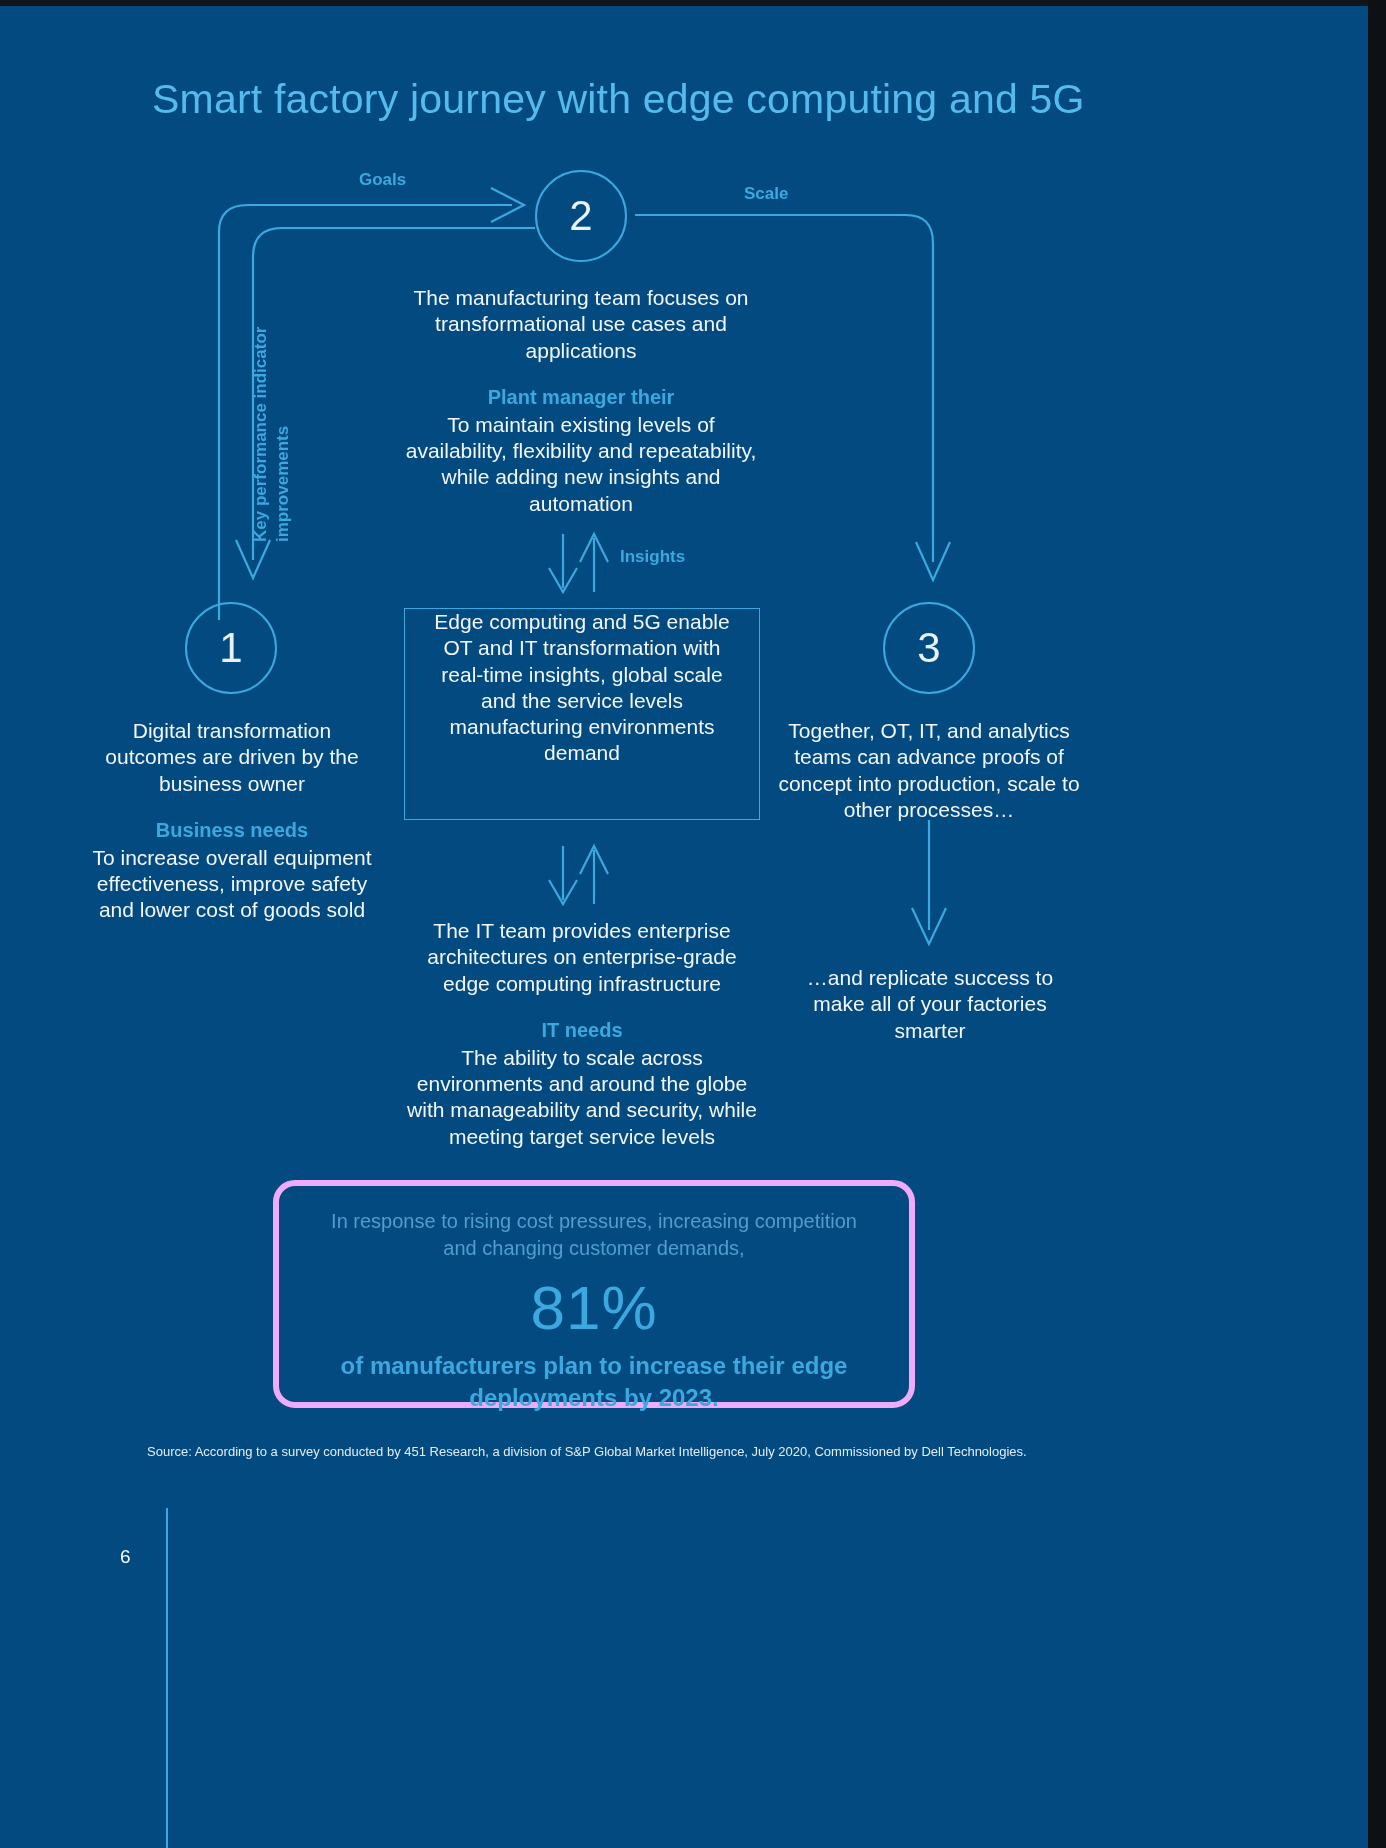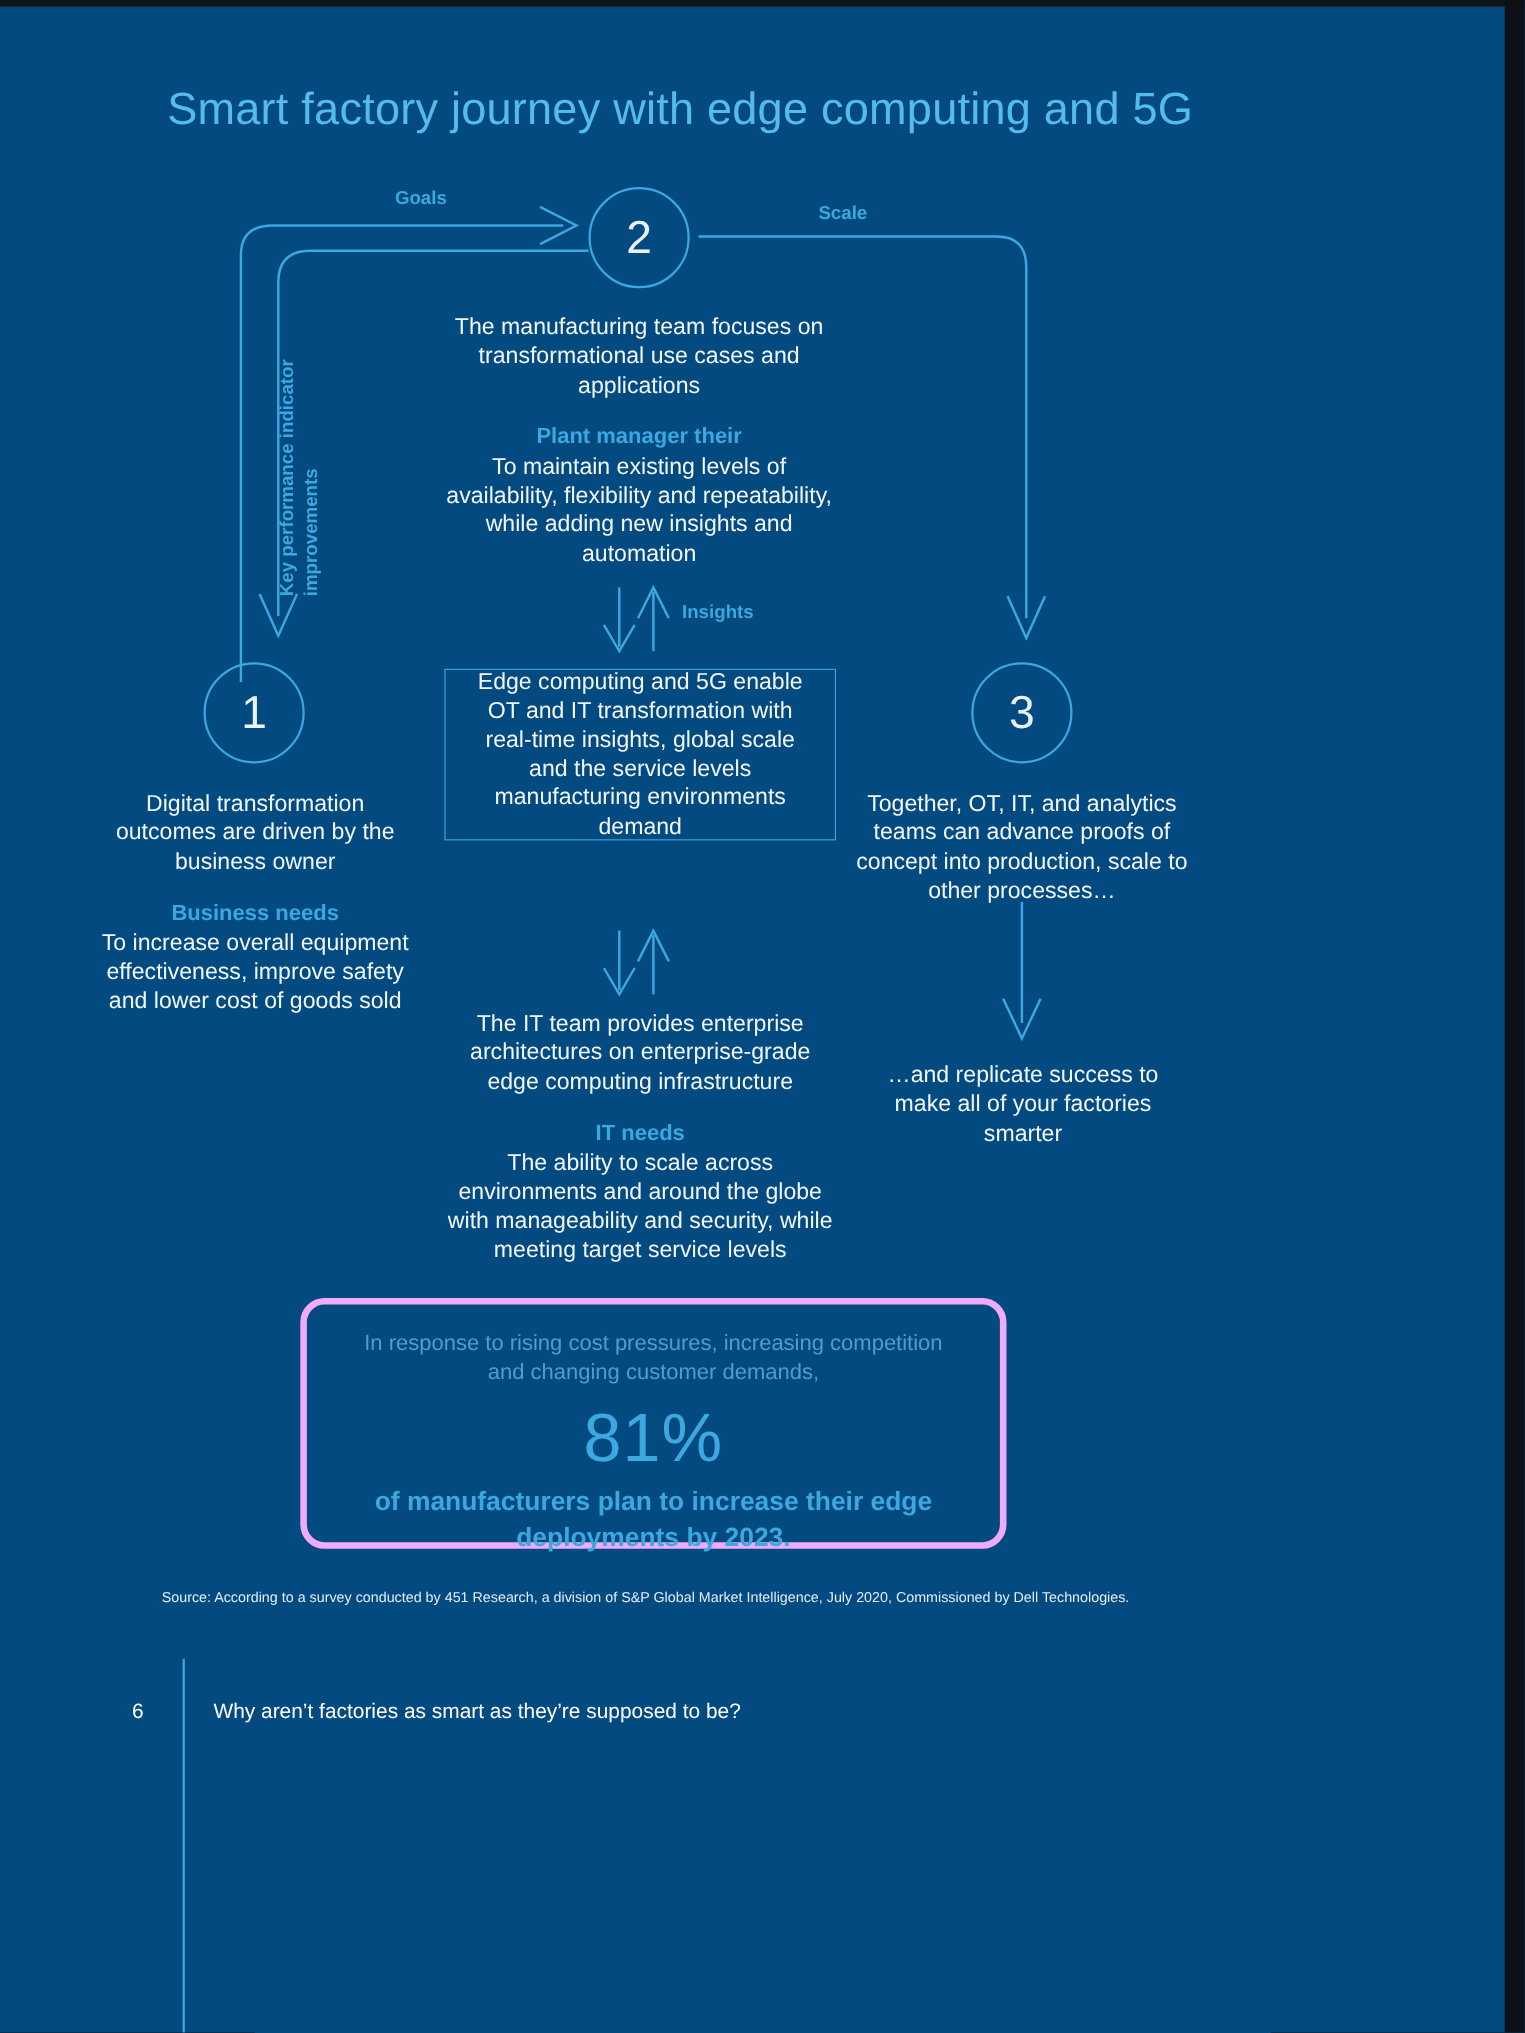--- a/index.html
+++ b/index.html
@@ -118,25 +118,25 @@
   #txt-col1      { left: 86px;  top: 718px; width: 292px; }
   #txt-col3      { left: 778px; top: 718px; width: 302px; }
   #txt-col3b     { left: 790px; top: 965px; width: 280px; }
   #txt-col2-mid  { left: 404px; top: 918px; width: 356px; }
 
   .boxed {
     position: absolute;
     left: 404px;
     top: 608px;
     width: 356px;
-    height: 156px;
+    height: 212px;
     border: 1.5px solid #3BA9DF;
     box-sizing: border-box;
     display: flex;
-    align-items: center;
+    align-items: flex-start;
     justify-content: center;
   }
   .boxed .inner {
     text-align: center;
     font-size: 21px;
     line-height: 1.25;
     font-weight: 300;
     color: #F2F7FB;
     padding: 0 16px;
   }
@@ -308,15 +308,14 @@
   <div id="stat-box">
     <div class="lead">In response to rising cost pressures, increasing competition and changing customer demands,</div>
     <div class="big">81%</div>
     <div class="tail">of manufacturers plan to increase their edge deployments by 2023.</div>
   </div>
 
   <div id="source-line" style="top: 1444px;">Source: According to a survey conducted by 451 Research, a division of S&amp;P Global Market Intelligence, July 2020, Commissioned by Dell Technologies.</div>
 
   <div id="footer-rule" style="top: 1508px; height: 340px;"></div>
   <div id="footer-page" style="top: 1546px;">6</div>
-  <div id="footer-text" style="top: 1546px;">Why aren’t factories as smart as they’re supposed to be?</div>
 
 </div>
 
 </body></html>

